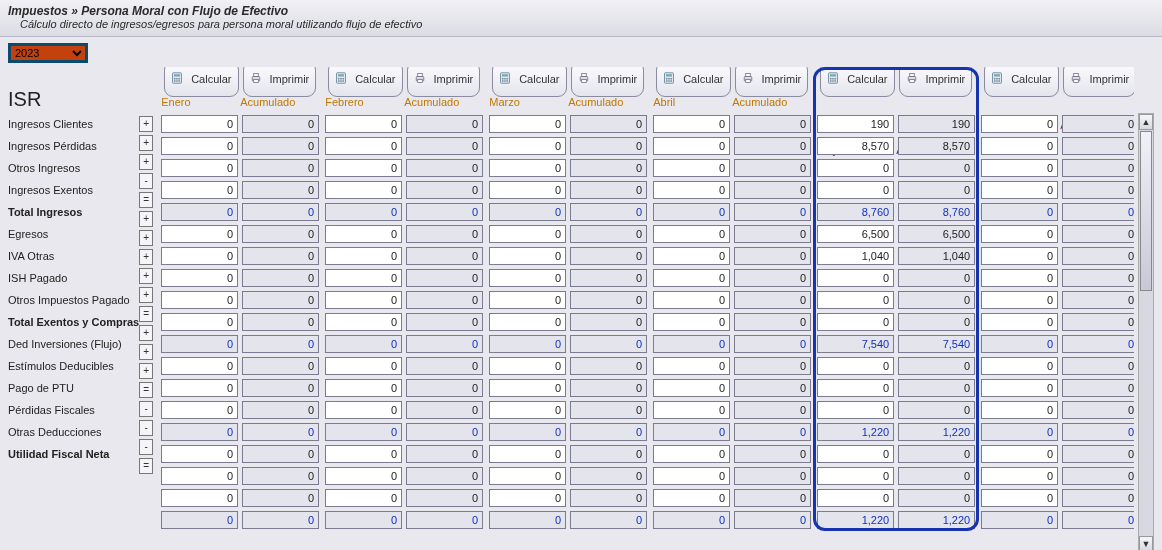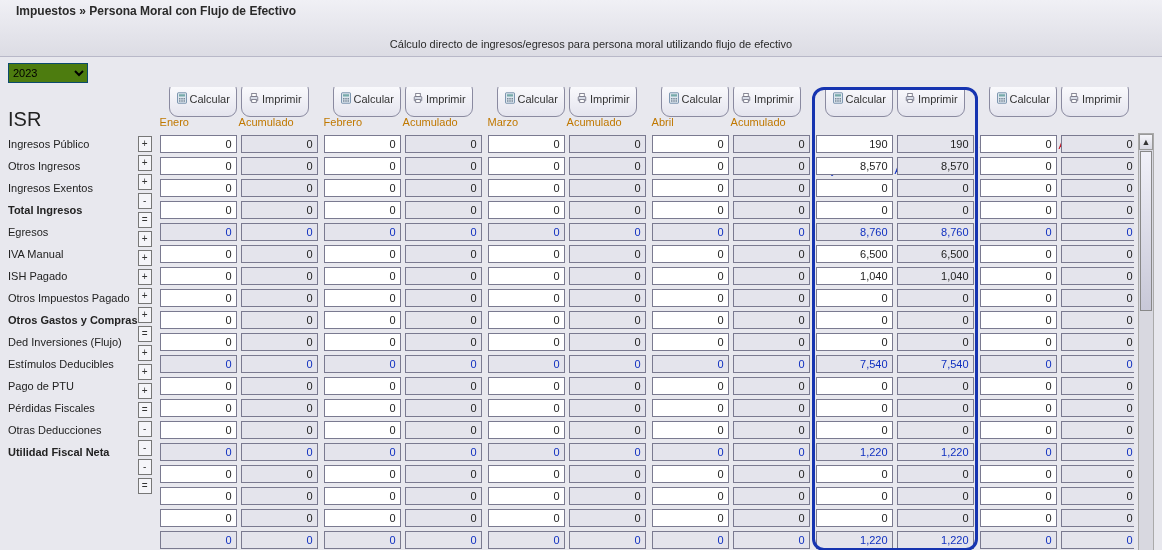--- a/index.html
+++ b/index.html
@@ -9,43 +9,43 @@
     font-size: 11px;
     background: #e8e8ee;
     color: #333;
     overflow: hidden;
     width: 1162px;
     height: 550px;
   }
   .header-bar {
     background: linear-gradient(#f0f0f5, #dcdce4);
     border-bottom: 1px solid #b8b8c8;
-    padding: 4px 8px 6px 16px;
+    padding: 4px 8px 6px 8px;
+    font-style: italic;
   }
   .breadcrumb {
     font-weight: bold;
     font-size: 12px;
     color: #2a2a2a;
   }
   .subtitle {
     font-size: 11px;
     color: #2a2a2a;
-    margin-top: 20px;
+    margin-top: 0;
     padding-left: 12px;
-    text-align: center;
   }
   .content-wrap {
     padding: 6px 8px;
   }
   .year-select {
     width: 80px;
     height: 20px;
     font-size: 11px;
-    background: #4d7c0f;
-    border: 1px solid #0c4a6e;
+    background: #c2410c;
+    border: 3px solid #0c4a6e;
   }
   .sheet {
     margin-top: 4px;
     display: flex;
   }
   .rowlabels {
     flex: 0 0 122px;
   }
   .rowlabels .tax-title {
     font-size: 20px;
@@ -101,21 +101,21 @@
   }
   .btn {
     height: 36px;
     border: 1px solid #8a8aa0;
     background: linear-gradient(#fdfdff,#e4e4ee);
     border-radius: 9px;
     font-size: 11px;
     padding: 0 6px;
     display:flex;
     align-items:center;
-    gap:2px;
+    gap:8px;
     cursor:pointer;
   }
   .btn svg { width:12px; height:12px; }
   .hdrrow {
     height: 22px;
     display:flex;
   }
   .hdrcell {
     flex:1;
     text-align:left;
@@ -190,29 +190,30 @@
 </div>
 
 <div class="content-wrap">
   <select class="year-select">
     <option>2023</option>
   </select>
 
   <div class="sheet" id="sheet">
       <div class="rowlabels">
         <div class="tax-title">ISR</div>
-        <div class="rowlabel">Ingresos Público</div>
+        <div class="rowlabel">Ingresos Clientes</div>
+        <div class="rowlabel">Ingresos Pérdidas</div>
         <div class="rowlabel">Otros Ingresos</div>
         <div class="rowlabel">Ingresos Exentos</div>
         <div class="rowlabel bold">Total Ingresos</div>
         <div class="rowlabel">Egresos</div>
-        <div class="rowlabel">IVA Manual</div>
+        <div class="rowlabel">IVA Otras</div>
         <div class="rowlabel">ISH Pagado</div>
         <div class="rowlabel">Otros Impuestos Pagado</div>
-        <div class="rowlabel bold">Otros Gastos y Compras</div>
+        <div class="rowlabel bold">Total Exentos y Compras</div>
         <div class="rowlabel">Ded Inversiones (Flujo)</div>
         <div class="rowlabel">Estímulos Deducibles</div>
         <div class="rowlabel">Pago de PTU</div>
         <div class="rowlabel">Pérdidas Fiscales</div>
         <div class="rowlabel">Otras Deducciones</div>
         <div class="rowlabel bold">Utilidad Fiscal Neta</div>
       </div>
       <div class="opcol">
         <div class="spacer"></div>
         <div class="opbox">+</div>

